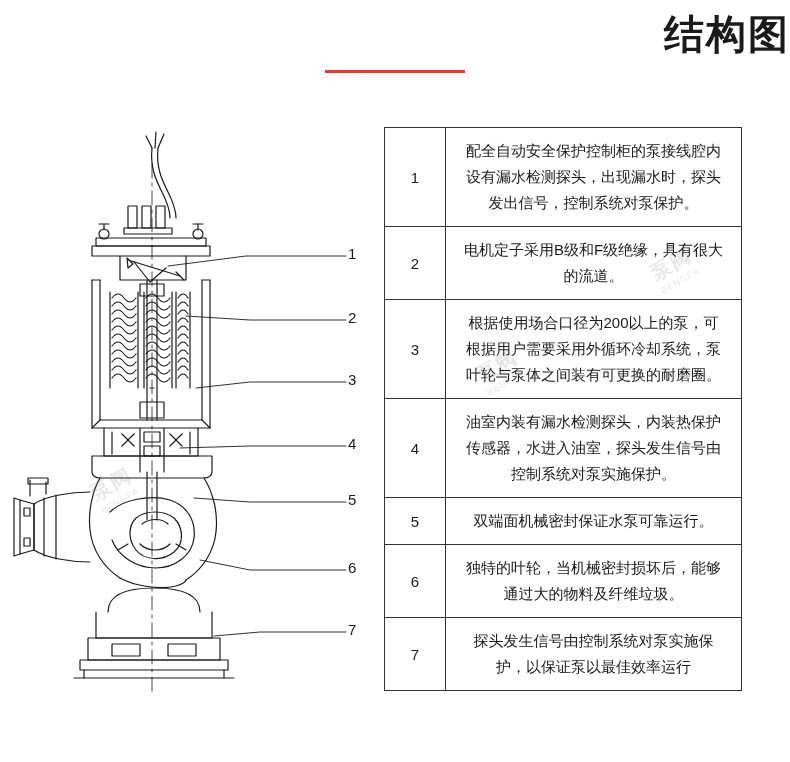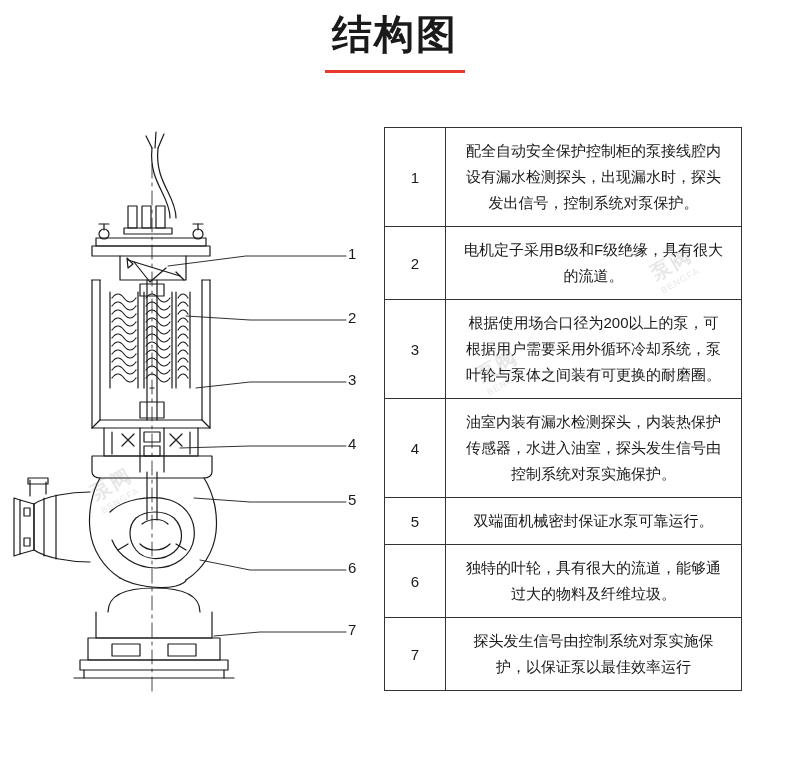--- a/index.html
+++ b/index.html
@@ -18,21 +18,21 @@
     width: 790px;
     height: 762px;
     position: relative;
   }
   
   .title-wrap {
     position: absolute;
     top: 8px;
     left: 0;
     width: 790px;
-    text-align: center;
+    text-align: right;
   }
   .title {
     font-size: 40px;
     font-weight: bold;
     color: #1a1a1a;
     letter-spacing: 2px;
     line-height: 52px;
   }
   .title-underline {
     width: 140px;
@@ -281,21 +281,21 @@
       <tr>
         <td class="idx">4</td>
         <td class="desc">油室内装有漏水检测探头，内装热保护传感器，水进入油室，探头发生信号由控制系统对泵实施保护。</td>
       </tr>
       <tr>
         <td class="idx">5</td>
         <td class="desc">双端面机械密封保证水泵可靠运行。</td>
       </tr>
       <tr>
         <td class="idx">6</td>
-        <td class="desc">独特的叶轮，具有很大的流道，能够通过大的物料及纤维垃圾。</td>
+        <td class="desc">独特的叶轮，当机械密封损坏后，能够通过大的物料及纤维垃圾。</td>
       </tr>
       <tr>
         <td class="idx">7</td>
         <td class="desc">探头发生信号由控制系统对泵实施保护，以保证泵以最佳效率运行</td>
       </tr>
     </tbody>
   </table>
 
 </div>
 

